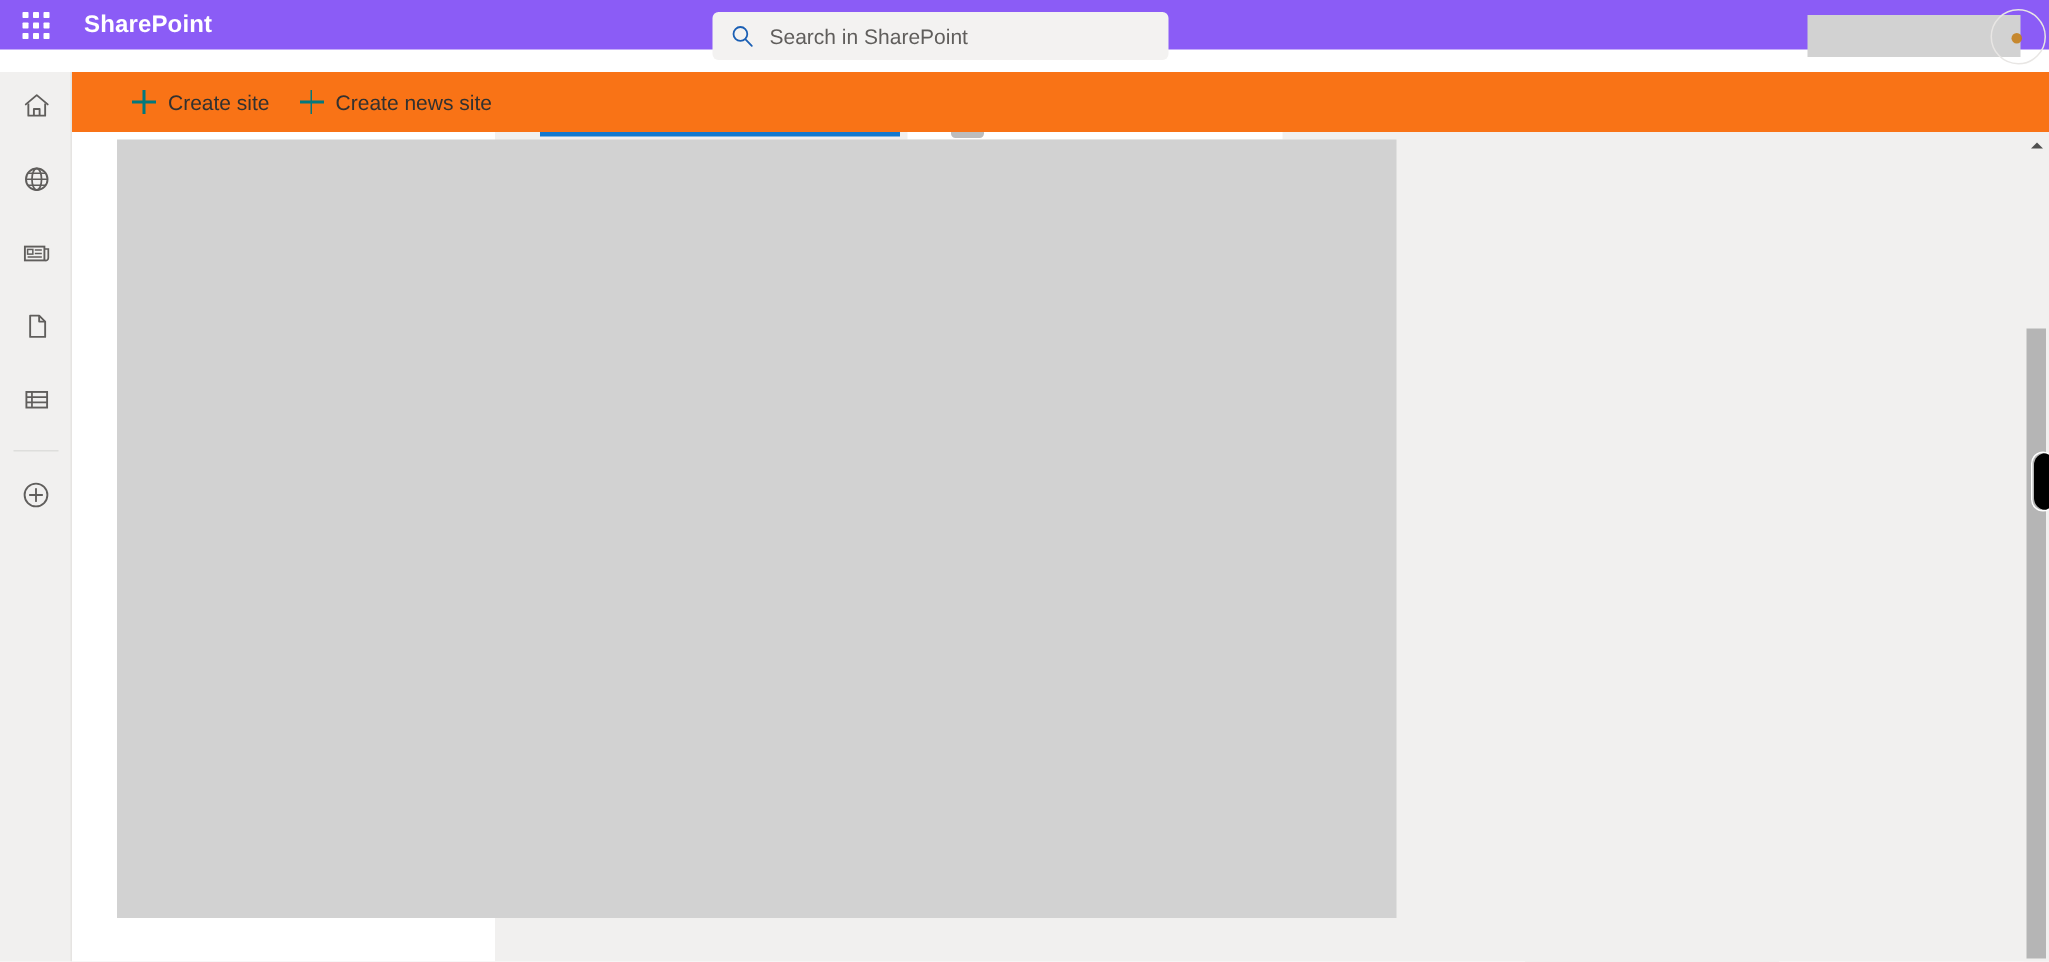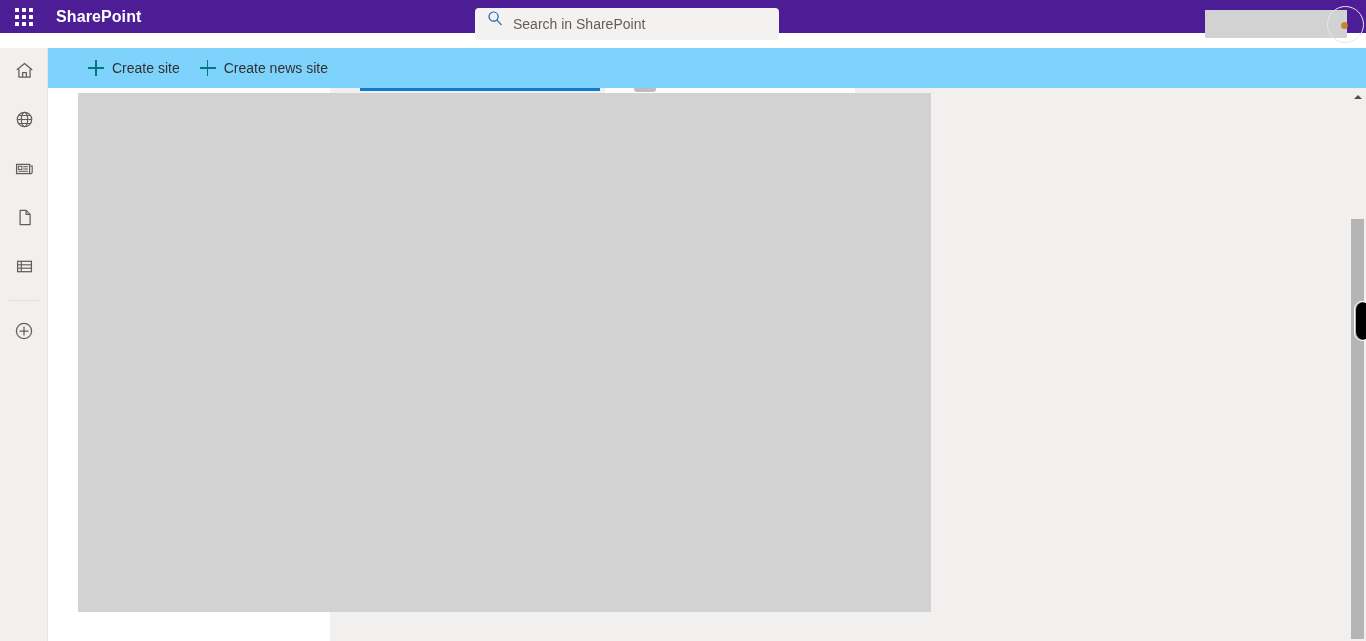--- a/index.html
+++ b/index.html
@@ -17,21 +17,21 @@
     width: 1366px;
     height: 641px;
     background: #ffffff;
   }
 
   
   .suite-bar {
     position: absolute;
     left: 0; top: 0;
     width: 1366px; height: 33px;
-    background: #4c1d95;
+    background: #8b5cf6;
     display: flex;
     align-items: center;
     z-index: 40;
   }
 
   .waffle-btn {
     width: 48px; height: 48px;
     display: flex;
     align-items: center;
     justify-content: center;
@@ -65,20 +65,21 @@
     position: absolute;
     left: 475px; top: 8px;
     width: 304px; height: 32px;
   }
   .search-box {
     width: 100%; height: 100%;
     background: #f3f2f1;
     border: none;
     border-radius: 4px;
     display: flex;
+    align-items: center;
     padding: 0 10px;
     cursor: text;
   }
   .search-icon {
     flex: 0 0 20px;
     height: 20px;
     display: flex;
     align-items: center;
     justify-content: center;
     margin-right: 8px;
@@ -158,21 +159,21 @@
     height: 1px;
     background: #dededc;
     margin: 7px auto 7px auto;
   }
 
   
   .command-bar {
     position: absolute;
     left: 48px; top: 48px;
     width: 1318px; height: 40px;
-    background: #7dd3fc;
+    background: #f97316;
     display: flex;
     align-items: center;
     padding-left: 30px;
     z-index: 20;
   }
   .cmd-btn {
     display: flex;
     align-items: center;
     height: 40px;
     padding: 0 10px;

